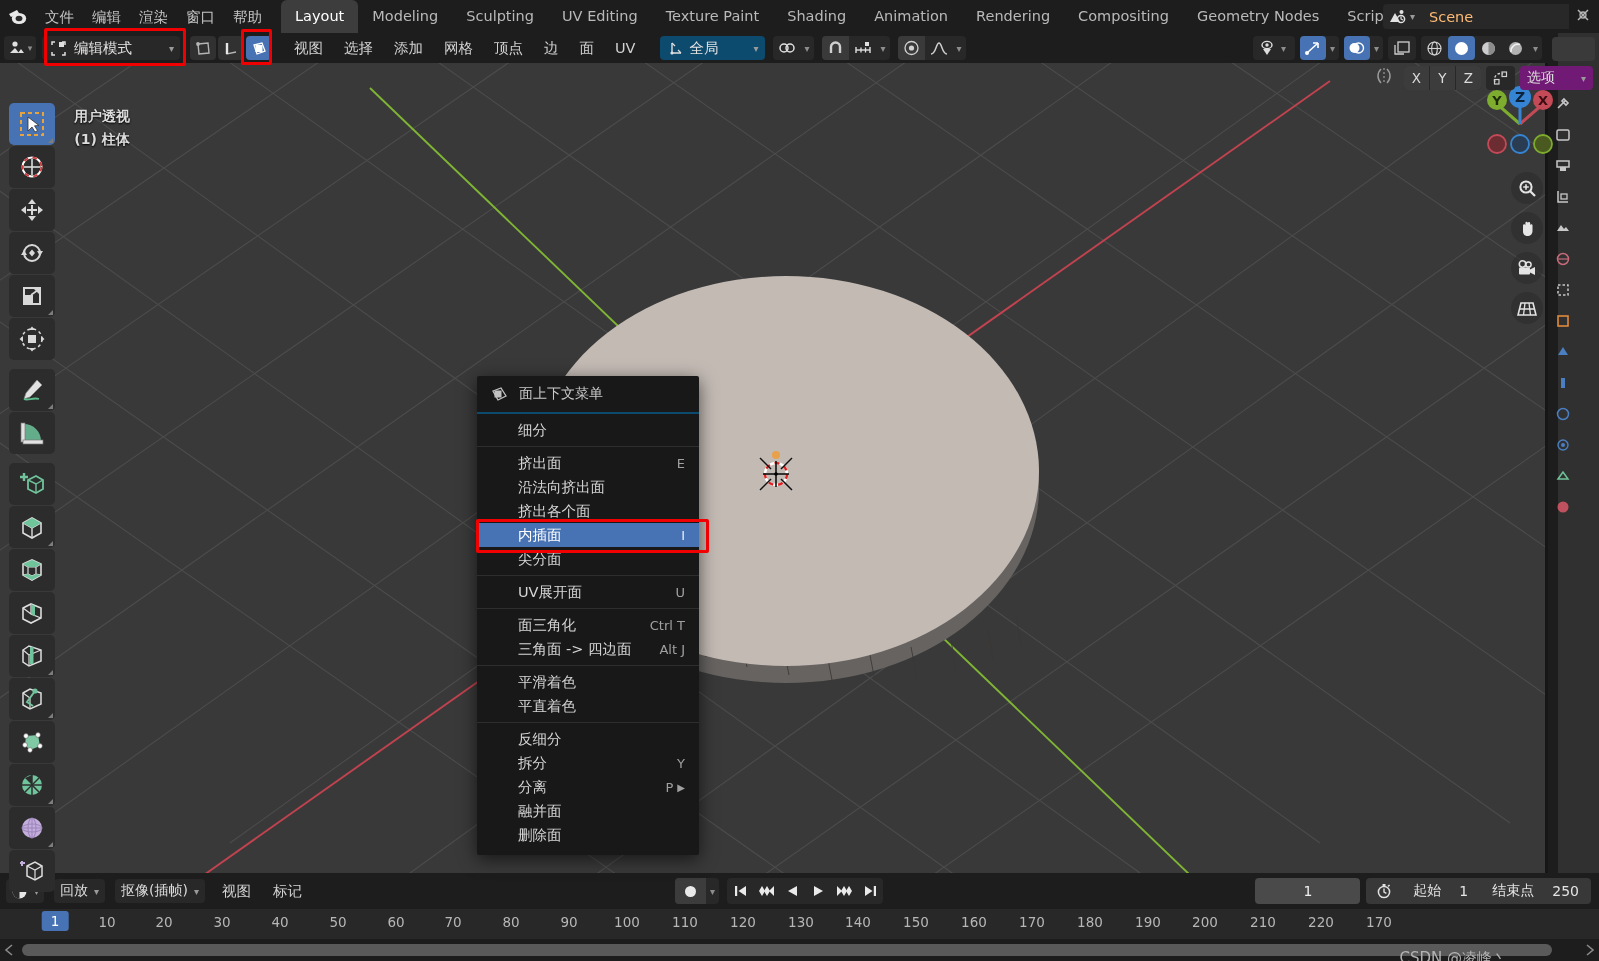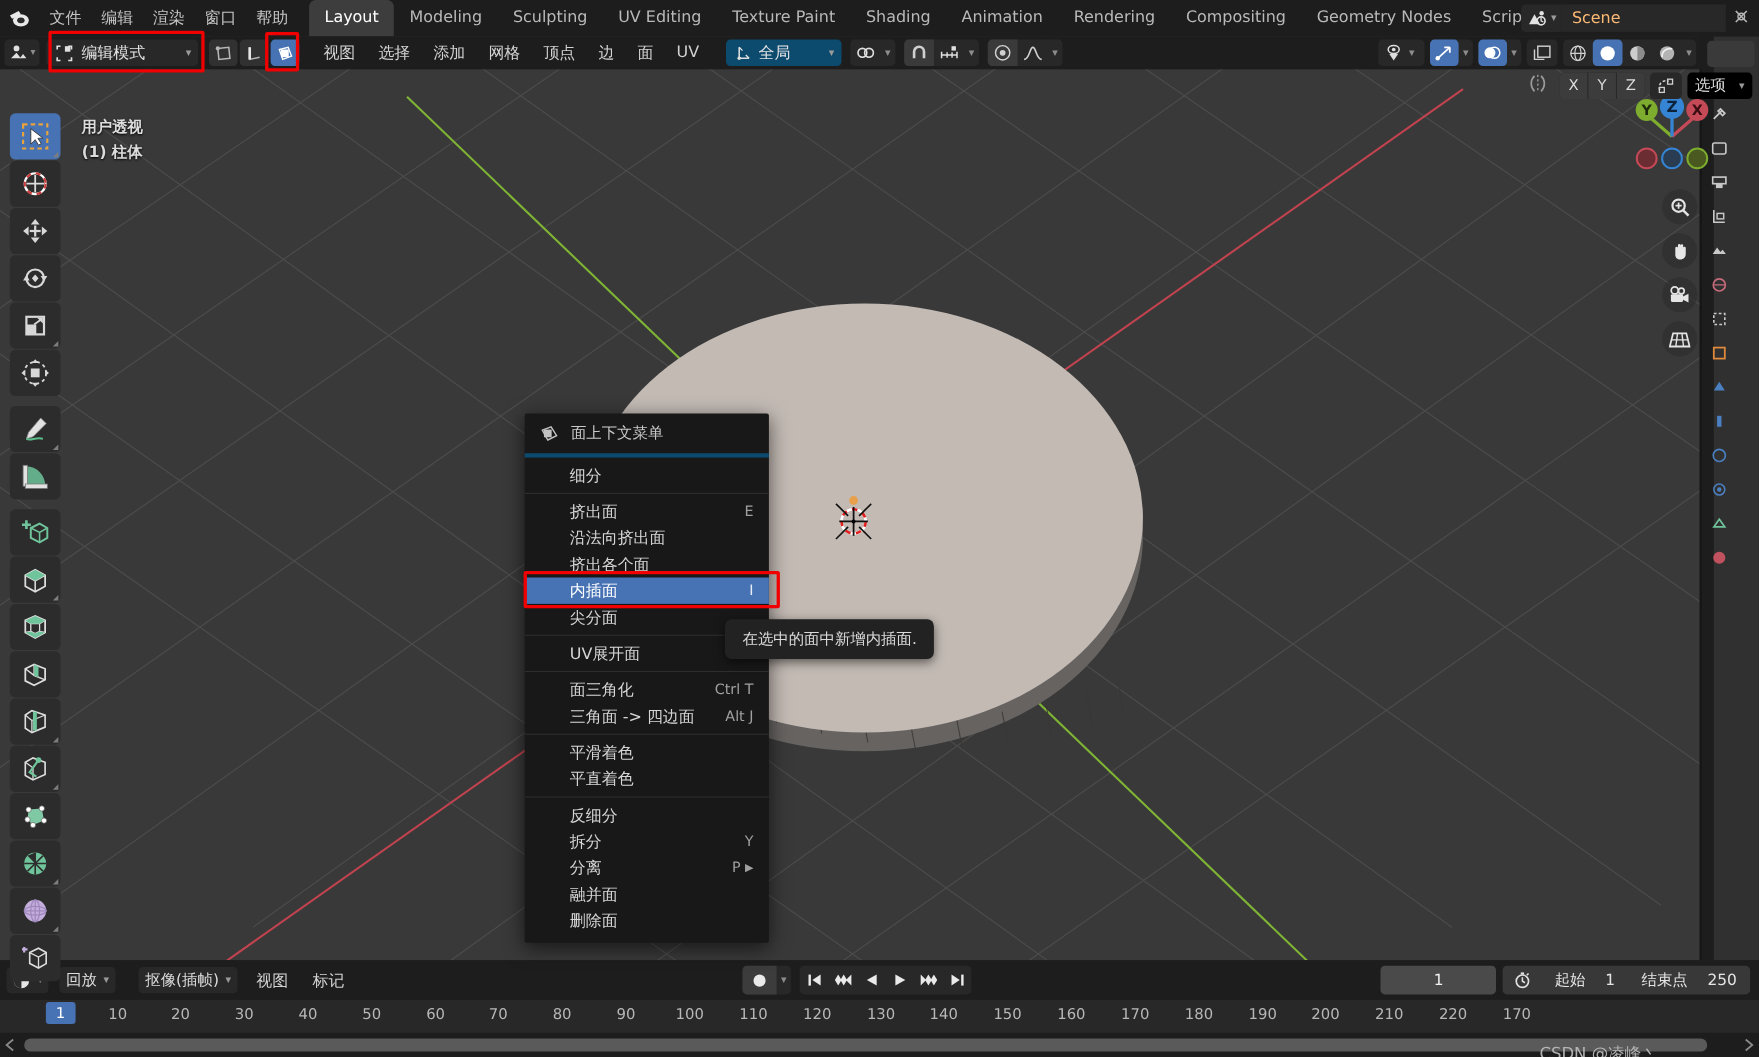--- a/index.html
+++ b/index.html
@@ -96,22 +96,22 @@
   .shade-seg { width:27px; height:24px; display:flex; align-items:center; justify-content:center; }
   .shade-seg.on { background:#4772b3; border-radius:4px; }
 
   
   .hdr-row2 { position:absolute; right: 6px; top: 66px; display:flex; align-items:center; gap:5px; z-index: 30; }
   .xyz-group { display:flex; background:#282828; border-radius:4px; height:24px; align-items:center; gap:1px; }
   .xyz-seg { width:25px; height:24px; display:flex; align-items:center; justify-content:center;
              color:#dcdcdc; font-size:13.5px; background:#3c3c3c; }
   .xyz-seg:first-child { border-radius:4px 0 0 4px; }
   .xyz-seg:last-child { border-radius:0 4px 4px 0; }
-  .opt-btn { background:#000000; border-radius:4px; height:24px; display:flex; align-items:center;
-             padding:0 7px; gap:12px; color:#dcdcdc; font-size:14px;font-family:Liberation Serif, serif; }
+  .opt-btn { background:#701a75; border-radius:4px; height:24px; display:flex; align-items:center;
+             padding:0 7px; gap:26px; color:#dcdcdc; font-size:14px;font-family:Liberation Serif, serif; }
 
   
   .vp-info { position: absolute; left: 74px; top: 105px; z-index: 20; text-align: center; }
   .vp-info div { color: #dcdcdc; font-size: 14px; font-weight: bold; line-height: 23px; text-shadow: 0 1px 2px #000; }
 
   
   .toolbar {
     position: absolute; left: 9px; top: 103px; width: 46px;
     display: flex; flex-direction: column; gap: 1px; z-index: 25;
   }
@@ -133,21 +133,21 @@
             display:flex; align-items:center; justify-content:center; }
 
   
   .ctxmenu {
     position: absolute; left: 477px; top: 376px; width: 222px;
     background: #181818; z-index: 60; box-shadow: 0 4px 18px rgba(0,0,0,0.6);
     border-radius: 2px; padding-bottom: 2px;
   }
   .ctx-title {
     display: flex; align-items: center; gap: 11px; padding: 9px 0 9px 14px;
-    color: #c9c9c9; font-size: 14px; border-bottom: 4px solid #0c4a6e;
+    color: #c9c9c9; font-size: 14px; border-bottom: 2px solid #0c4a6e;
   }
   .ctx-sep { height: 1px; background: #2e2e2e; margin: 4px 0; }
   .ctx-item {
     display: flex; align-items: center; height: 24px; padding: 0 14px 0 41px;
     color: #d6d6d6; font-size: 14.5px; position: relative;
   }
   .ctx-item.sel { background: #4772b3; color: #ffffff; }
   .ctx-key { margin-left: auto; color: #a0a0a0; font-size: 13px; }
   .ctx-item.sel .ctx-key { color: #e6edf7; }
   .ctx-arrow { color:#a0a0a0; font-size: 10px; margin-left: 4px; }
@@ -908,42 +908,39 @@
     </div>
     <div class="ctx-item">
       <span>融并面</span>
     </div>
     <div class="ctx-item">
       <span>删除面</span>
     </div>
     <div style="height:6px;"></div>
   </div>
 
-  <div class="tooltip">
-    <span>在选中的面中新增内插面.</span>
-  </div>
 
   <div class="redbox" style="left:44px;top:28px;width:142px;height:38px;"></div>
   <div class="redbox" style="left:241px;top:29px;width:31px;height:36px;"></div>
   <div class="redbox" style="left:476px;top:519px;width:233px;height:34px;"></div>
 
   <div class="timeline">
     <div class="tl-header">
       <div class="tl-btn" style="padding:0 5px;">
         <svg width="17" height="17" viewBox="0 0 17 17">
           <circle cx="8.5" cy="8.5" r="7" fill="#e6e6e6"></circle>
           <path d="M8.5 1.5 A7 7 0 0 0 8.5 15.5 Z" fill="#2b2b2b"></path>
         </svg>
         <span style="color:#9a9a9a;font-size:10px;">▾</span>
       </div>
       <div class="tl-btn" style="margin-left:10px;">
         <span>回放</span>
         <span style="color:#9a9a9a;font-size:10px;">▾</span>
       </div>
-      <div class="tl-btn" style="margin-left:21px;">
+      <div class="tl-btn" style="margin-left:10px;">
         <span>抠像(插帧)</span>
         <span style="color:#9a9a9a;font-size:10px;">▾</span>
       </div>
       <div class="tl-menu" style="margin-left:6px;">视图</div>
       <div class="tl-menu">标记</div>
 
       <div style="position:absolute;left:675px;top:5px;display:flex;align-items:center;gap:8px;">
         <div style="display:flex;align-items:center;background:#282828;border-radius:4px;height:26px;">
           <div class="tl-rec">
             <svg width="13" height="13" viewBox="0 0 13 13">

